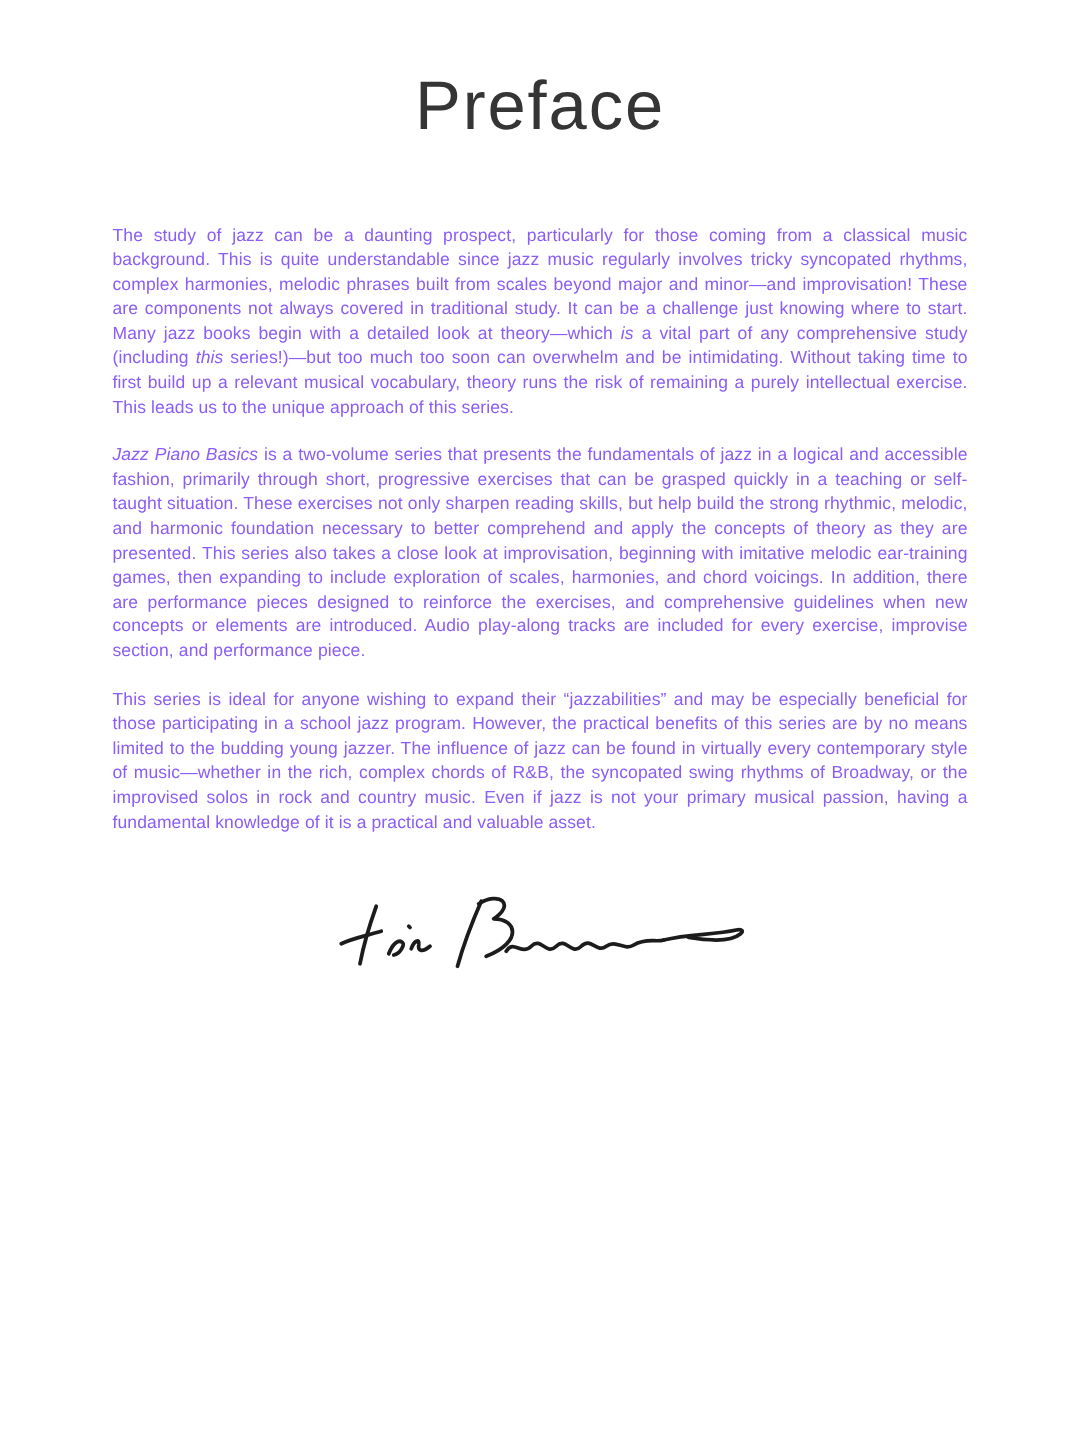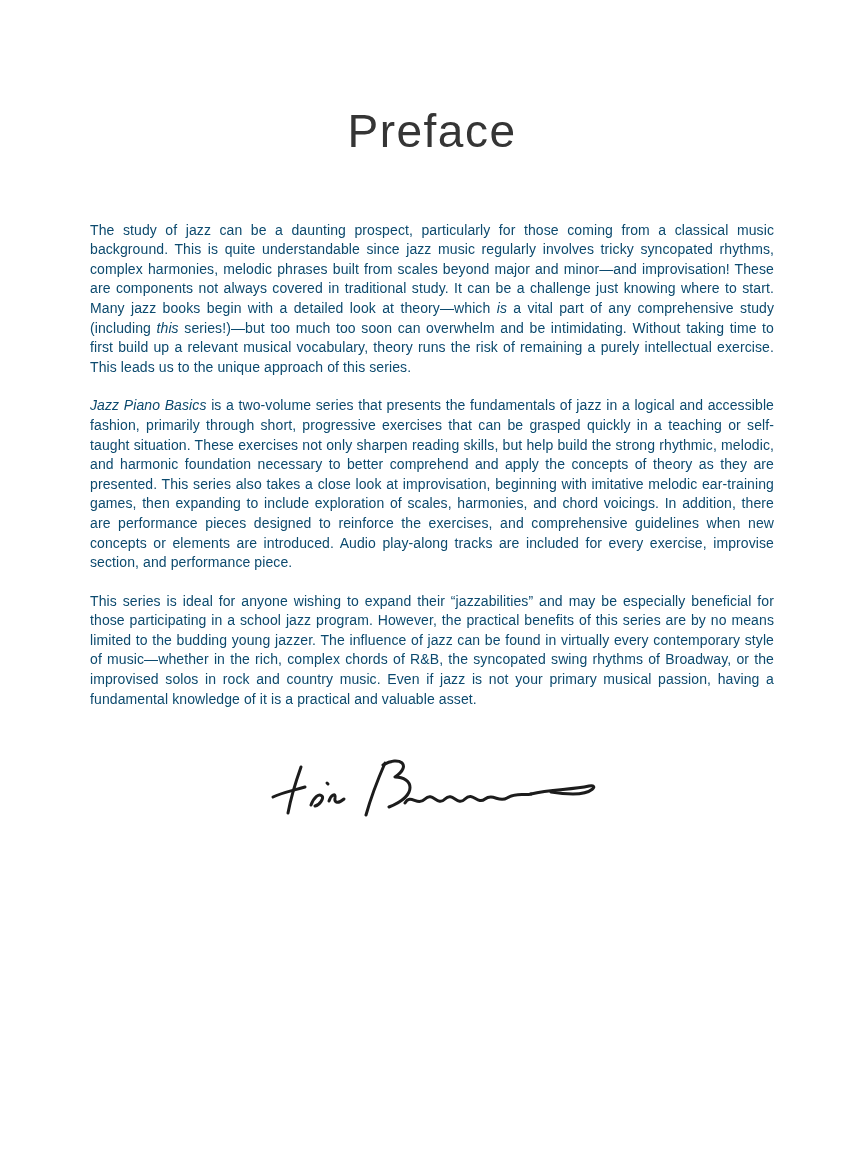--- a/index.html
+++ b/index.html
@@ -13,35 +13,35 @@
     width: 864px;
     height: 1152px;
     margin: 0 auto;
     background: #ffffff;
     font-family: "Liberation Sans", "DejaVu Sans", sans-serif;
     color: #3c3c3c;
     overflow: hidden;
   }
   .page-title {
     margin: 0;
-    padding-top: 106px;
+    padding-top: 54px;
     text-align: center;
-    font-size: 46px;
+    font-size: 55px;
     font-weight: 300;
     letter-spacing: 1.5px;
     color: #353535;
     line-height: 1.1;
   }
   .content {
     width: 684px;
     margin: 64px auto 0 auto;
     font-size: 14px;
     line-height: 1.4;
     letter-spacing: 0.1px;
-    color: #0c4a6e;
+    color: #8b5cf6;
   }
   .content p {
     margin: 0 0 19px 0;
     text-align: justify;
   }
   .content p:last-child {
     margin-bottom: 0;
   }
   .em { font-style: italic; }
   .signature-wrap {

